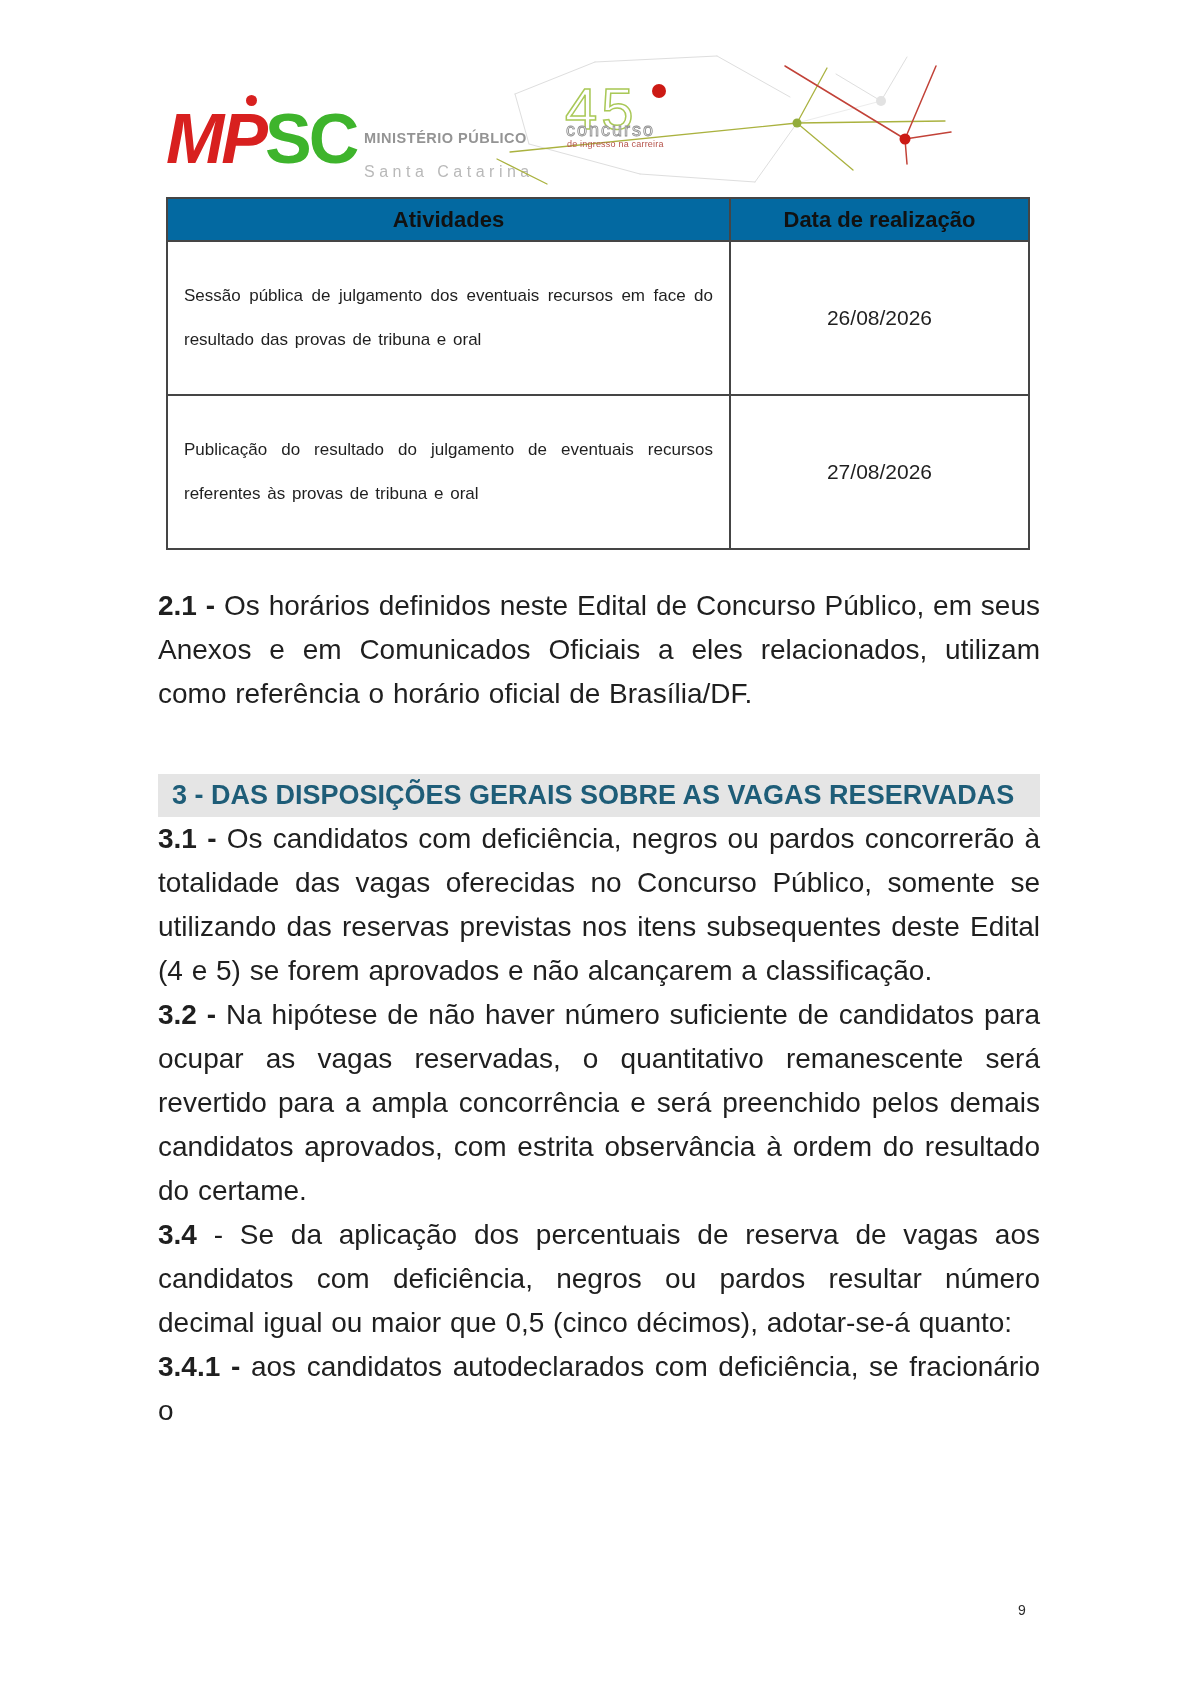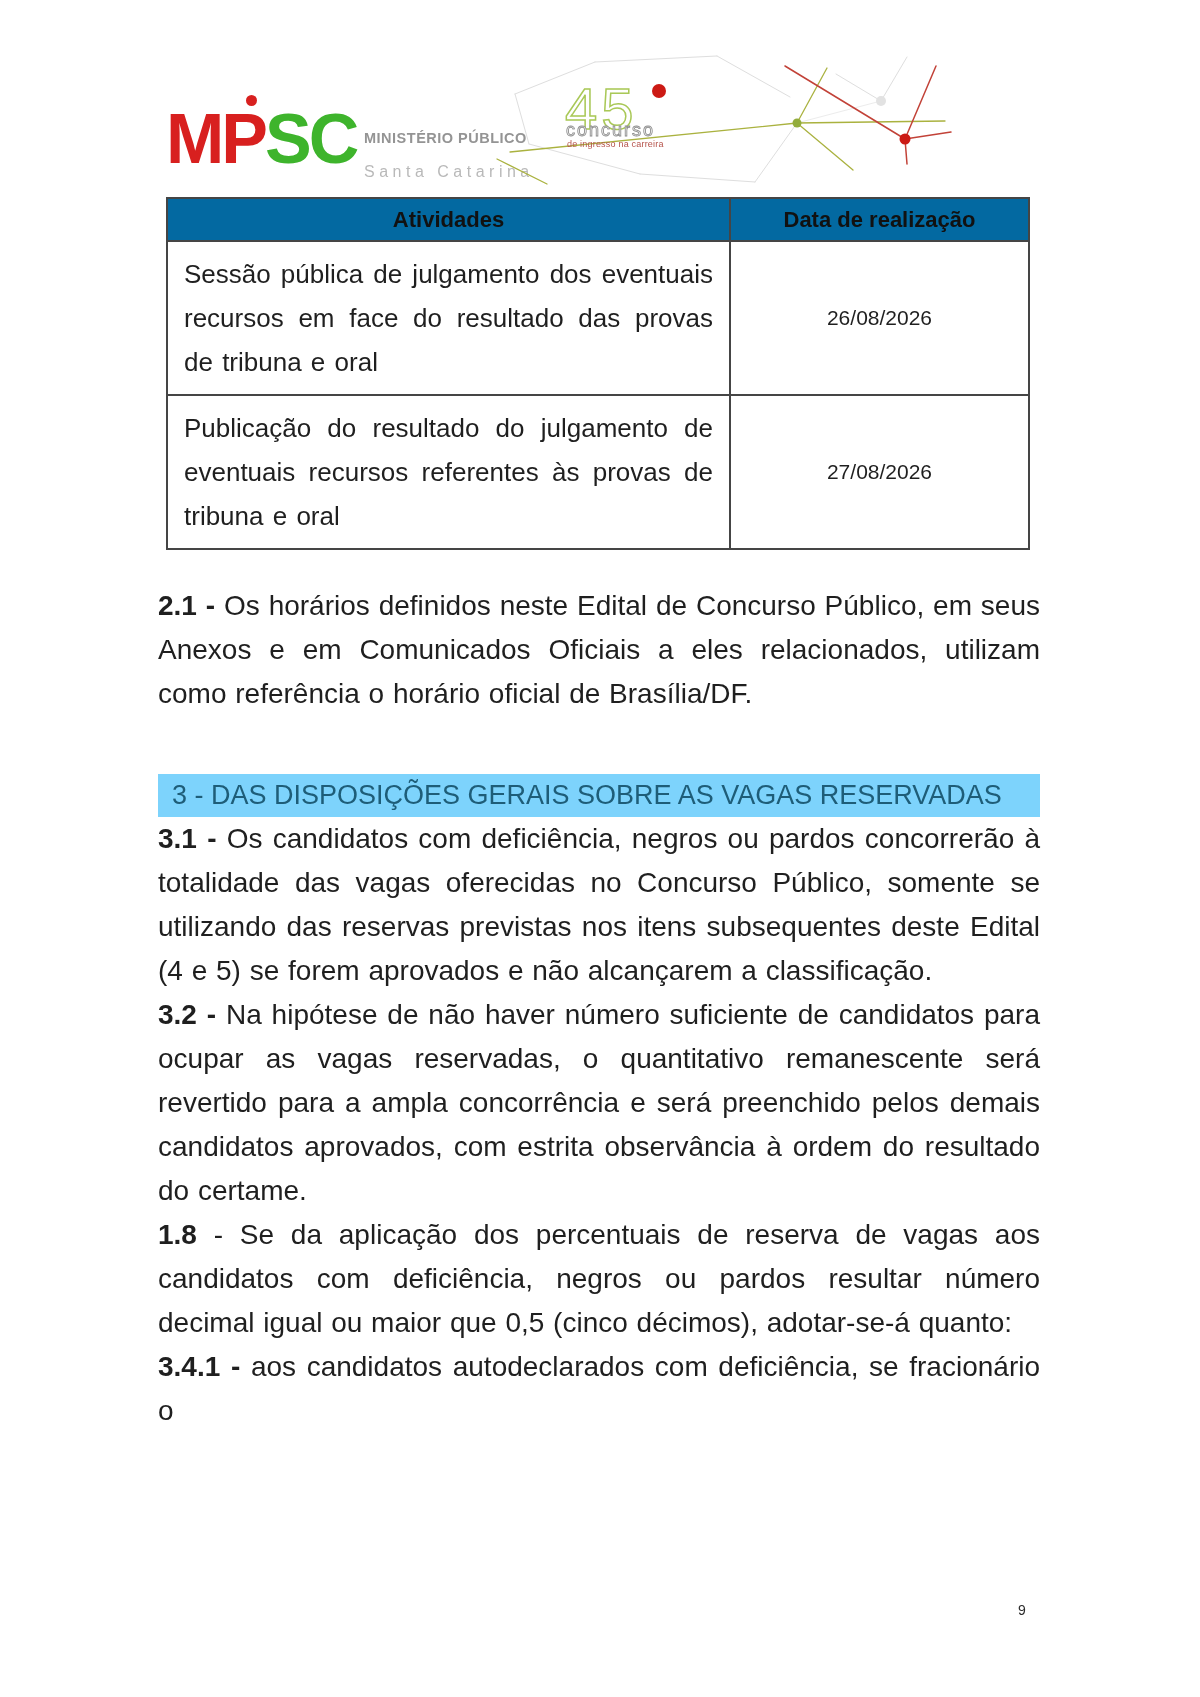--- a/index.html
+++ b/index.html
@@ -17,21 +17,21 @@
   .mpsc-logo {
     position: absolute;
     left: 166px;
     top: 104px;
     font-size: 70px;
     font-weight: bold;
     letter-spacing: -3px;
     line-height: 1;
     white-space: nowrap;
   }
-  .mpsc-mp { color: #d8201f; }
+  .mpsc-mp { color: #d8201f; font-style: italic; }
   .mpsc-sc { color: #3eb42c; }
   .mpsc-dot {
     position: absolute;
     left: 80px;
     top: -9px;
     width: 11px;
     height: 11px;
     border-radius: 50%;
     background: #d8201f;
   }
@@ -84,21 +84,21 @@
     background: #0369a1;
     font-size: 22px;
     font-weight: bold;
     height: 39px;
     text-align: center;
     color: #111;
   }
   .schedule col.c-activity { width: 563px; }
   .schedule col.c-date { width: 299px; }
   .schedule td.activity {
-    font-size: 26px;
+    font-size: 17px;
     line-height: 44px;
     padding: 7px 16px;
     text-align: justify;
     text-justify: inter-word;
     vertical-align: middle;
     word-spacing: 2px;
   }
   .schedule tr.tall td { height: 138px; }
   .schedule tr.short td { height: 86px; }
   .schedule td.date {
@@ -114,23 +114,23 @@
     text-align: justify;
     text-justify: inter-word;
     margin: 0;
     word-spacing: 1px;
   }
   .para .lbl { font-weight: bold; }
   .p2-1 { margin-top: 34px; }
 
   .heading3 {
     margin-top: 58px;
-    background: #7dd3fc;
+    background: #e5e5e5;
     color: #1e5d78;
-    font-weight: normal;
+    font-weight: bold;
     font-size: 27px;
     height: 43px;
     line-height: 43px;
     padding-left: 14px;
     white-space: nowrap;
   }
 
   .page-num {
     position: absolute;
     left: 1018px;
@@ -229,21 +229,21 @@
     <span>Os candidatos com deficiência, negros ou pardos concorrerão à totalidade das vagas oferecidas no Concurso Público, somente se utilizando das reservas previstas nos itens subsequentes deste Edital (4 e 5) se forem aprovados e não alcançarem a classificação.</span>
   </p>
 
   <p class="para">
     <span class="lbl">3.2 -</span>
     <span>Na hipótese de não haver número suficiente de candidatos para ocupar as vagas reservadas, o quantitativo remanescente será revertido para a ampla concorrência e será preenchido pelos demais candidatos aprovados, com estrita observância à ordem do resultado do certame.</span>
   </p>
 
 
   <p class="para">
-    <span class="lbl">1.8</span>
+    <span class="lbl">3.4</span>
     <span>- Se da aplicação dos percentuais de reserva de vagas aos candidatos com deficiência, negros ou pardos resultar número decimal igual ou maior que 0,5 (cinco décimos), adotar-se-á quanto:</span>
   </p>
 
   <p class="para">
     <span class="lbl">3.4.1 -</span>
     <span>aos candidatos autodeclarados com deficiência, se fracionário o</span>
   </p>
 
 </div>
 

